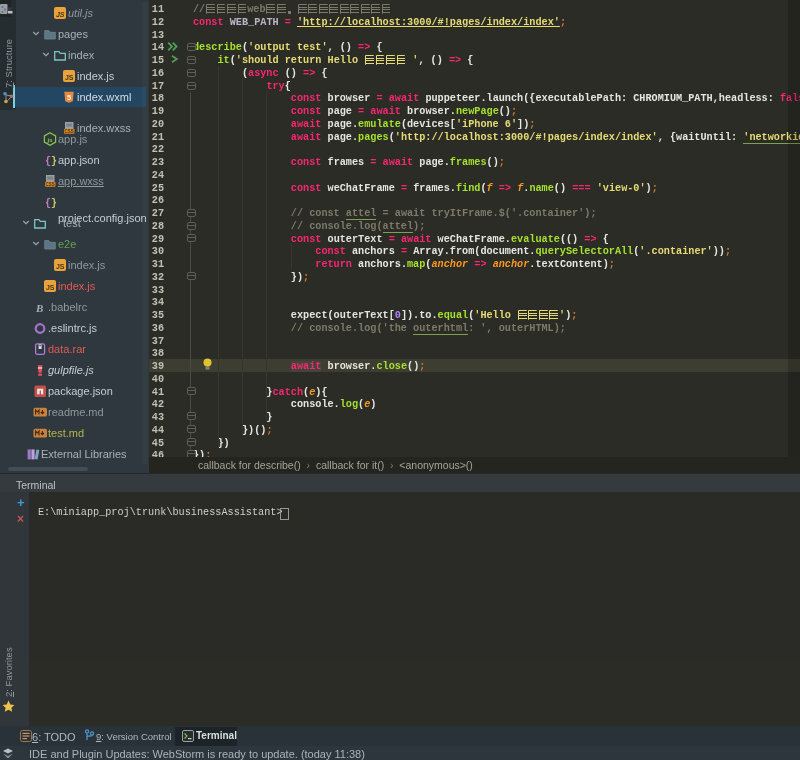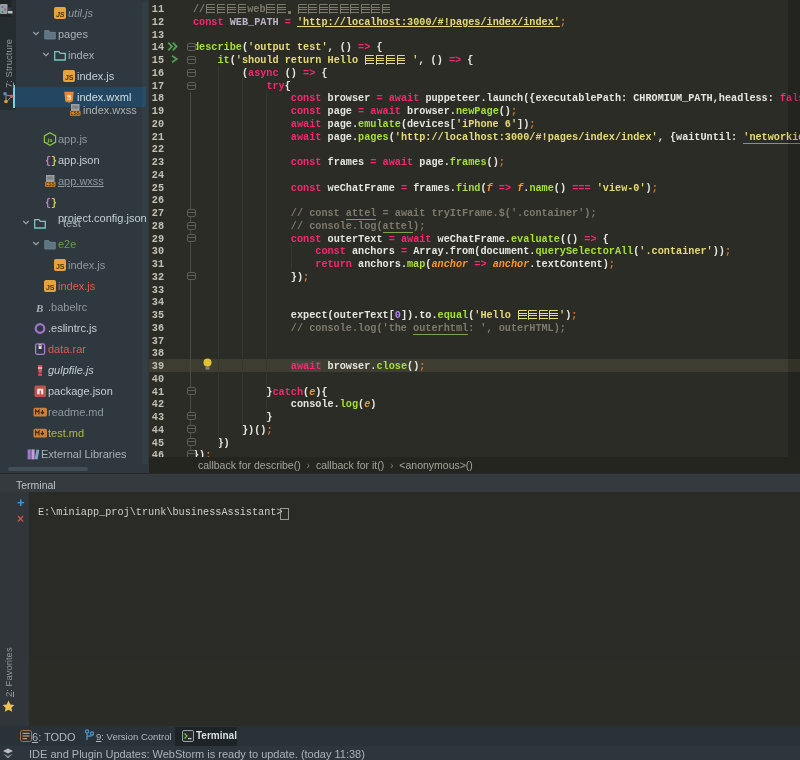--- a/index.html
+++ b/index.html
@@ -105,21 +105,21 @@
         </svg>
         <span class="lbl bright" style="left:77px;">index.js</span>
       </div>
     <div class="row" style="top:86.5px;">
         <svg class="ic" width="14" height="14" style="left:62px;" viewBox="0 0 14 14">
           <path d="M2.3 1.8 h9.4 l-0.9 9.4 l-3.8 1.6 l-3.8 -1.6 z" fill="#E8873B"></path>
           <text x="7" y="10" font-size="7.5" font-weight="bold" text-anchor="middle" fill="#FFF7E0" font-family="Liberation Sans">5</text>
         </svg>
         <span class="lbl " style="left:77px;color:#D2DCE1;">index.wxml</span>
       </div>
-    <div class="row" style="top:100px;margin-left:6px;">
+    <div class="row" style="top:118px;">
         <svg class="ic" width="14" height="14" style="left:62px;" viewBox="0 0 14 14">
           <rect x="3" y="1" width="8.5" height="10" fill="#9AA0A6"></rect>
           <rect x="4.2" y="2.6" width="6" height="1" fill="#6B7074"></rect>
           <rect x="4.2" y="4.4" width="6" height="1" fill="#6B7074"></rect>
           <rect x="2" y="7.8" width="10.5" height="5" rx="1" fill="#D9892B"></rect>
           <text x="7.2" y="11.9" font-size="4.5" font-weight="bold" text-anchor="middle" fill="#4A3508" font-family="Liberation Sans">CSS</text>
         </svg>
         <span class="lbl " style="left:77px;">index.wxss</span>
       </div>
     <div class="row" style="top:128.5px;">

